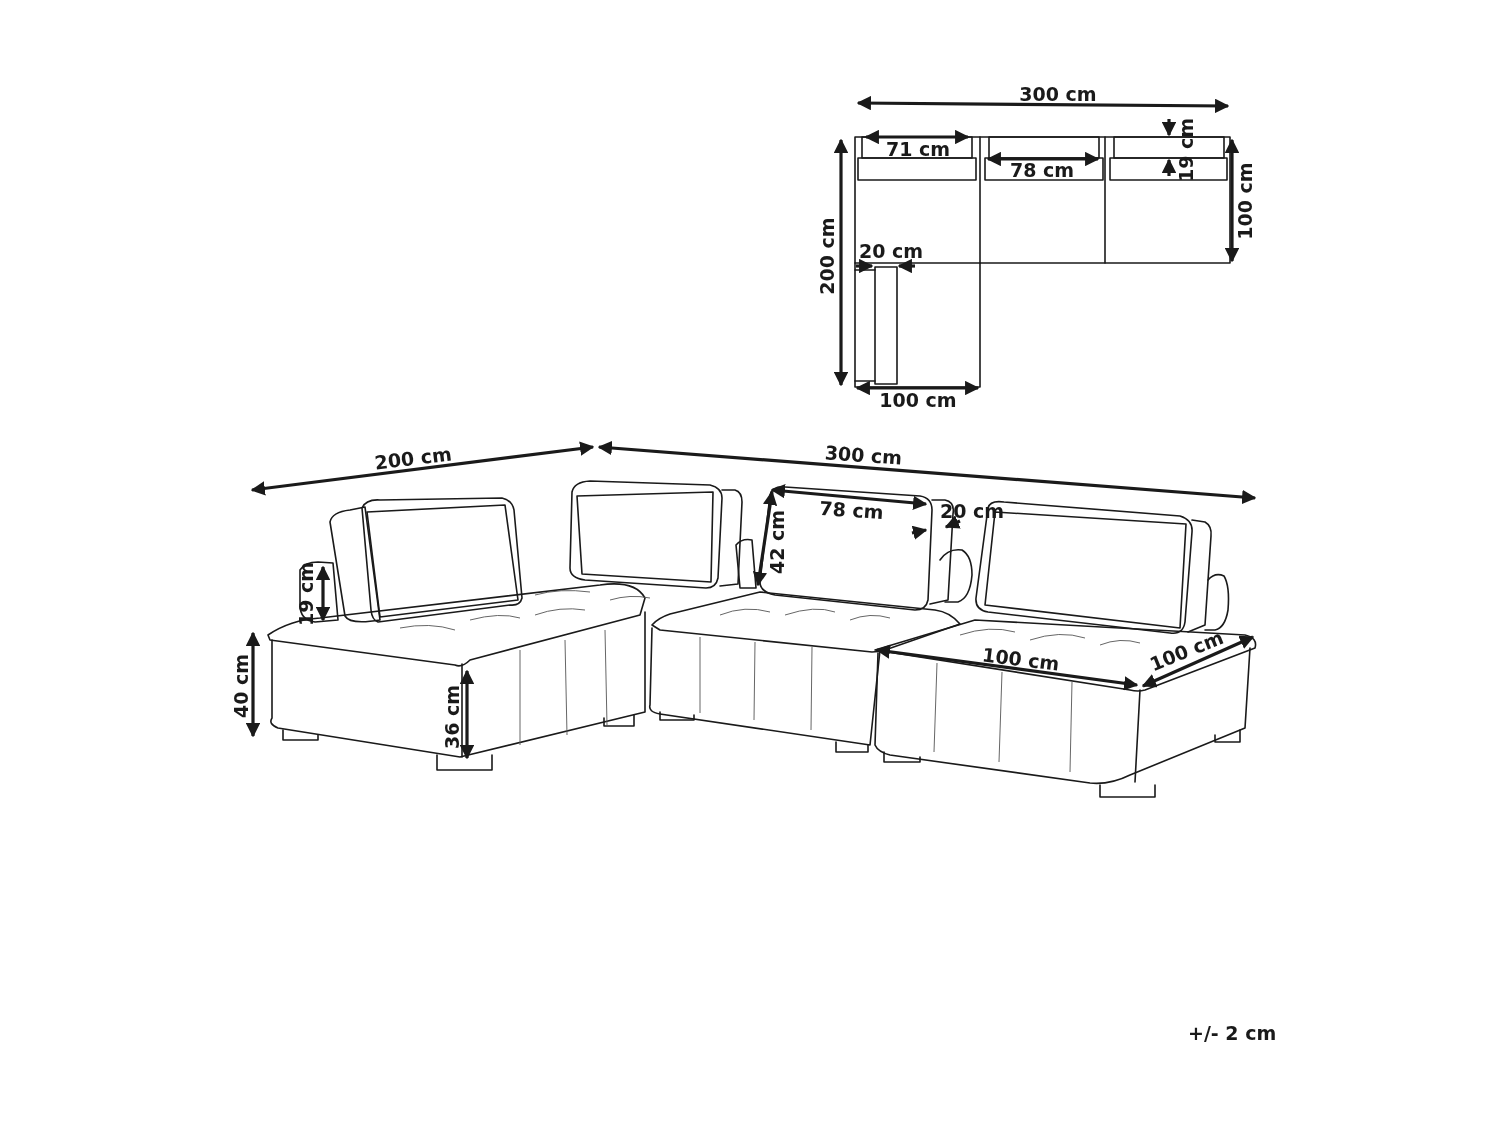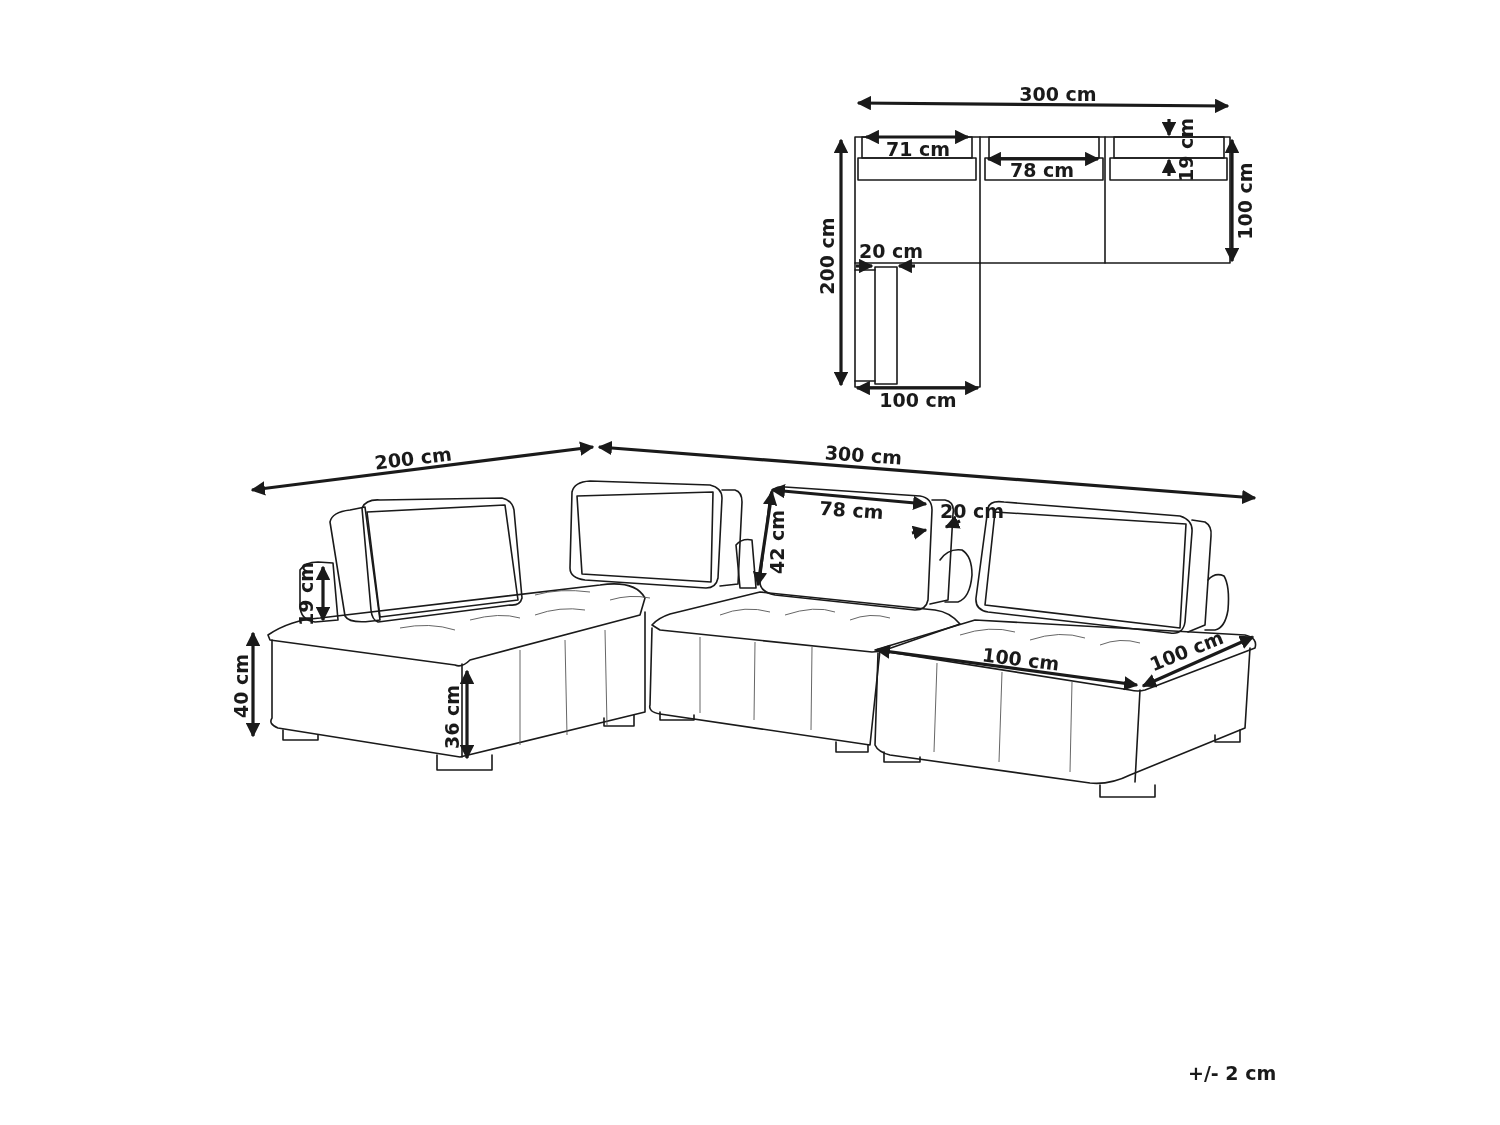--- a/index.html
+++ b/index.html
@@ -3,21 +3,21 @@
 <meta charset="utf-8">
 <style>
   html, body { margin: 0; padding: 0; background: #ffffff; }
   body { width: 1500px; height: 1125px; position: relative; overflow: hidden;
          font-family: "DejaVu Sans", "Liberation Sans", sans-serif; }
   svg { position: absolute; left: 0; top: 0; }
   .ln { fill: none; stroke: #1a1a1a; stroke-width: 1.6; stroke-linejoin: round; stroke-linecap: round; }
   .thin { fill: none; stroke: #555; stroke-width: 0.9; }
   .dim { fill: none; stroke: #1a1a1a; stroke-width: 3.2; }
   .lbl { font-family: "DejaVu Sans", sans-serif; font-weight: bold; font-size: 19px; fill: #1a1a1a; }
-  .tol { position: absolute; left: 1188px; top: 1062px; font-family: "DejaVu Sans", sans-serif;
+  .tol { position: absolute; left: 1188px; top: 1022px; font-family: "DejaVu Sans", sans-serif;
          font-weight: bold; font-size: 19px; color: #1a1a1a; }
 </style>
 </head>
 <body>
 
 <svg width="1500" height="1125" viewBox="0 0 1500 1125">
   <defs>
     <marker id="ah" viewBox="0 0 10 10" refX="9" refY="5" markerWidth="4.5" markerHeight="4.5" orient="auto-start-reverse">
       <path d="M0,0 L10,5 L0,10 z" fill="#1a1a1a"></path>
     </marker>

